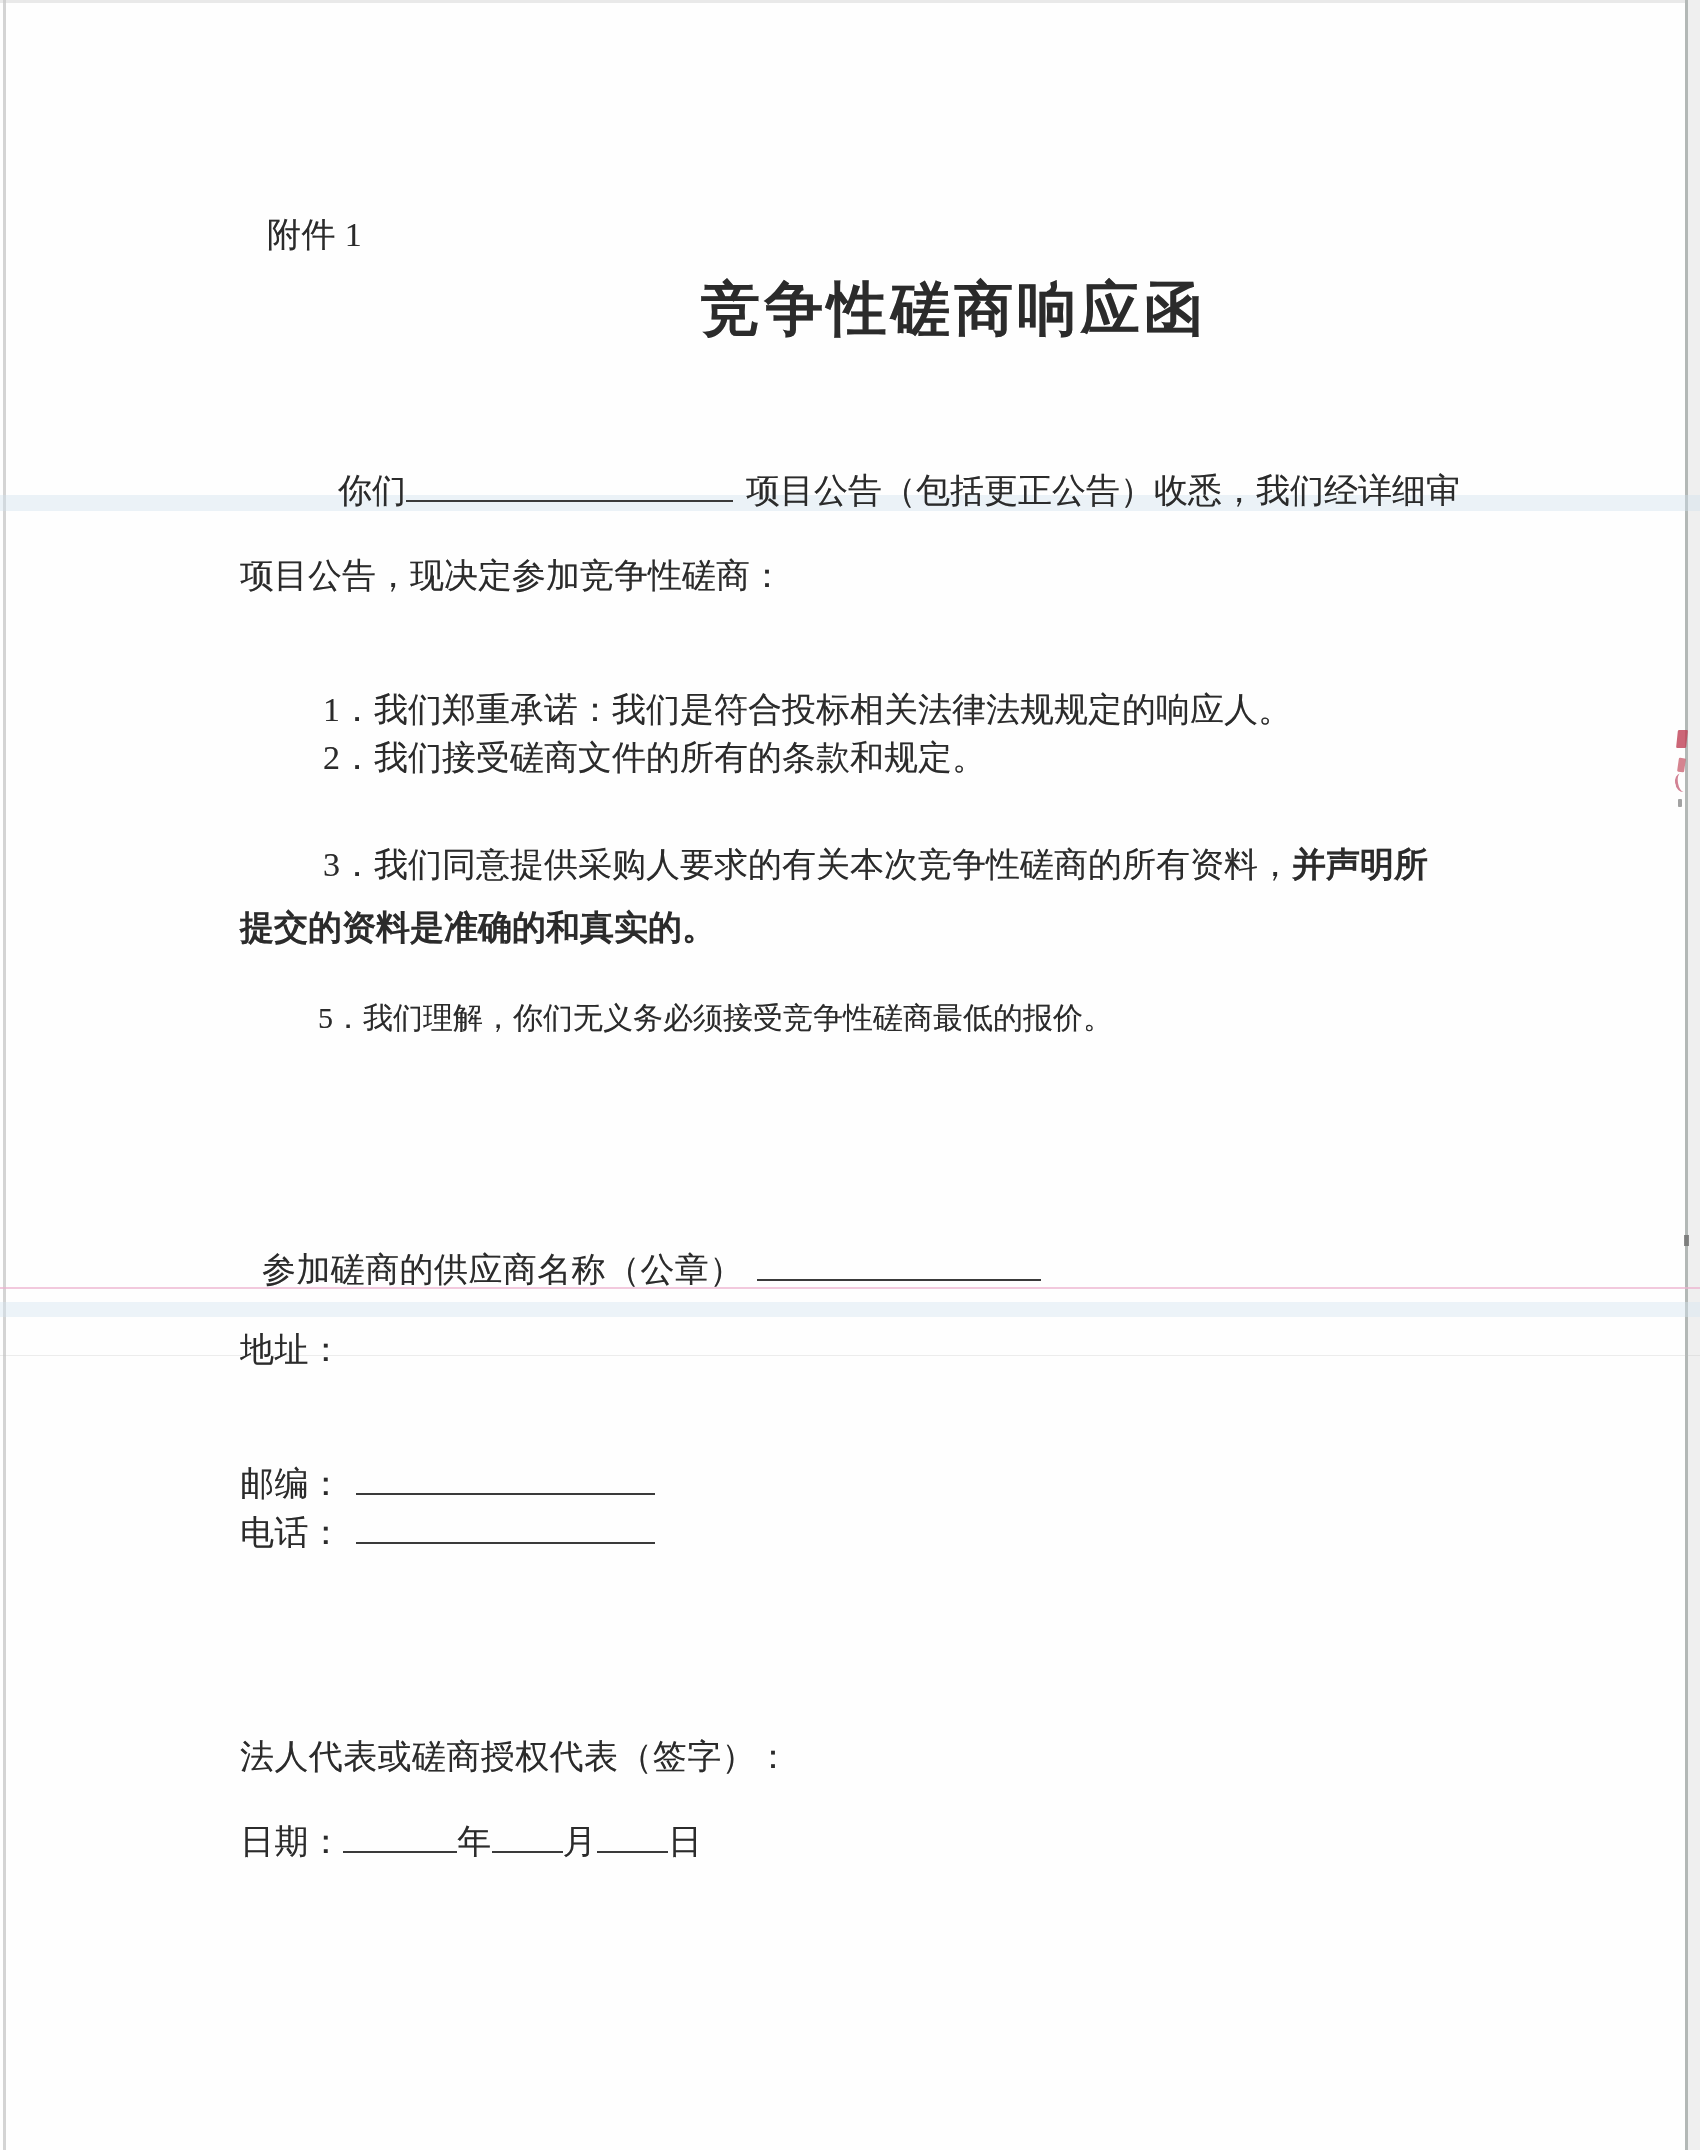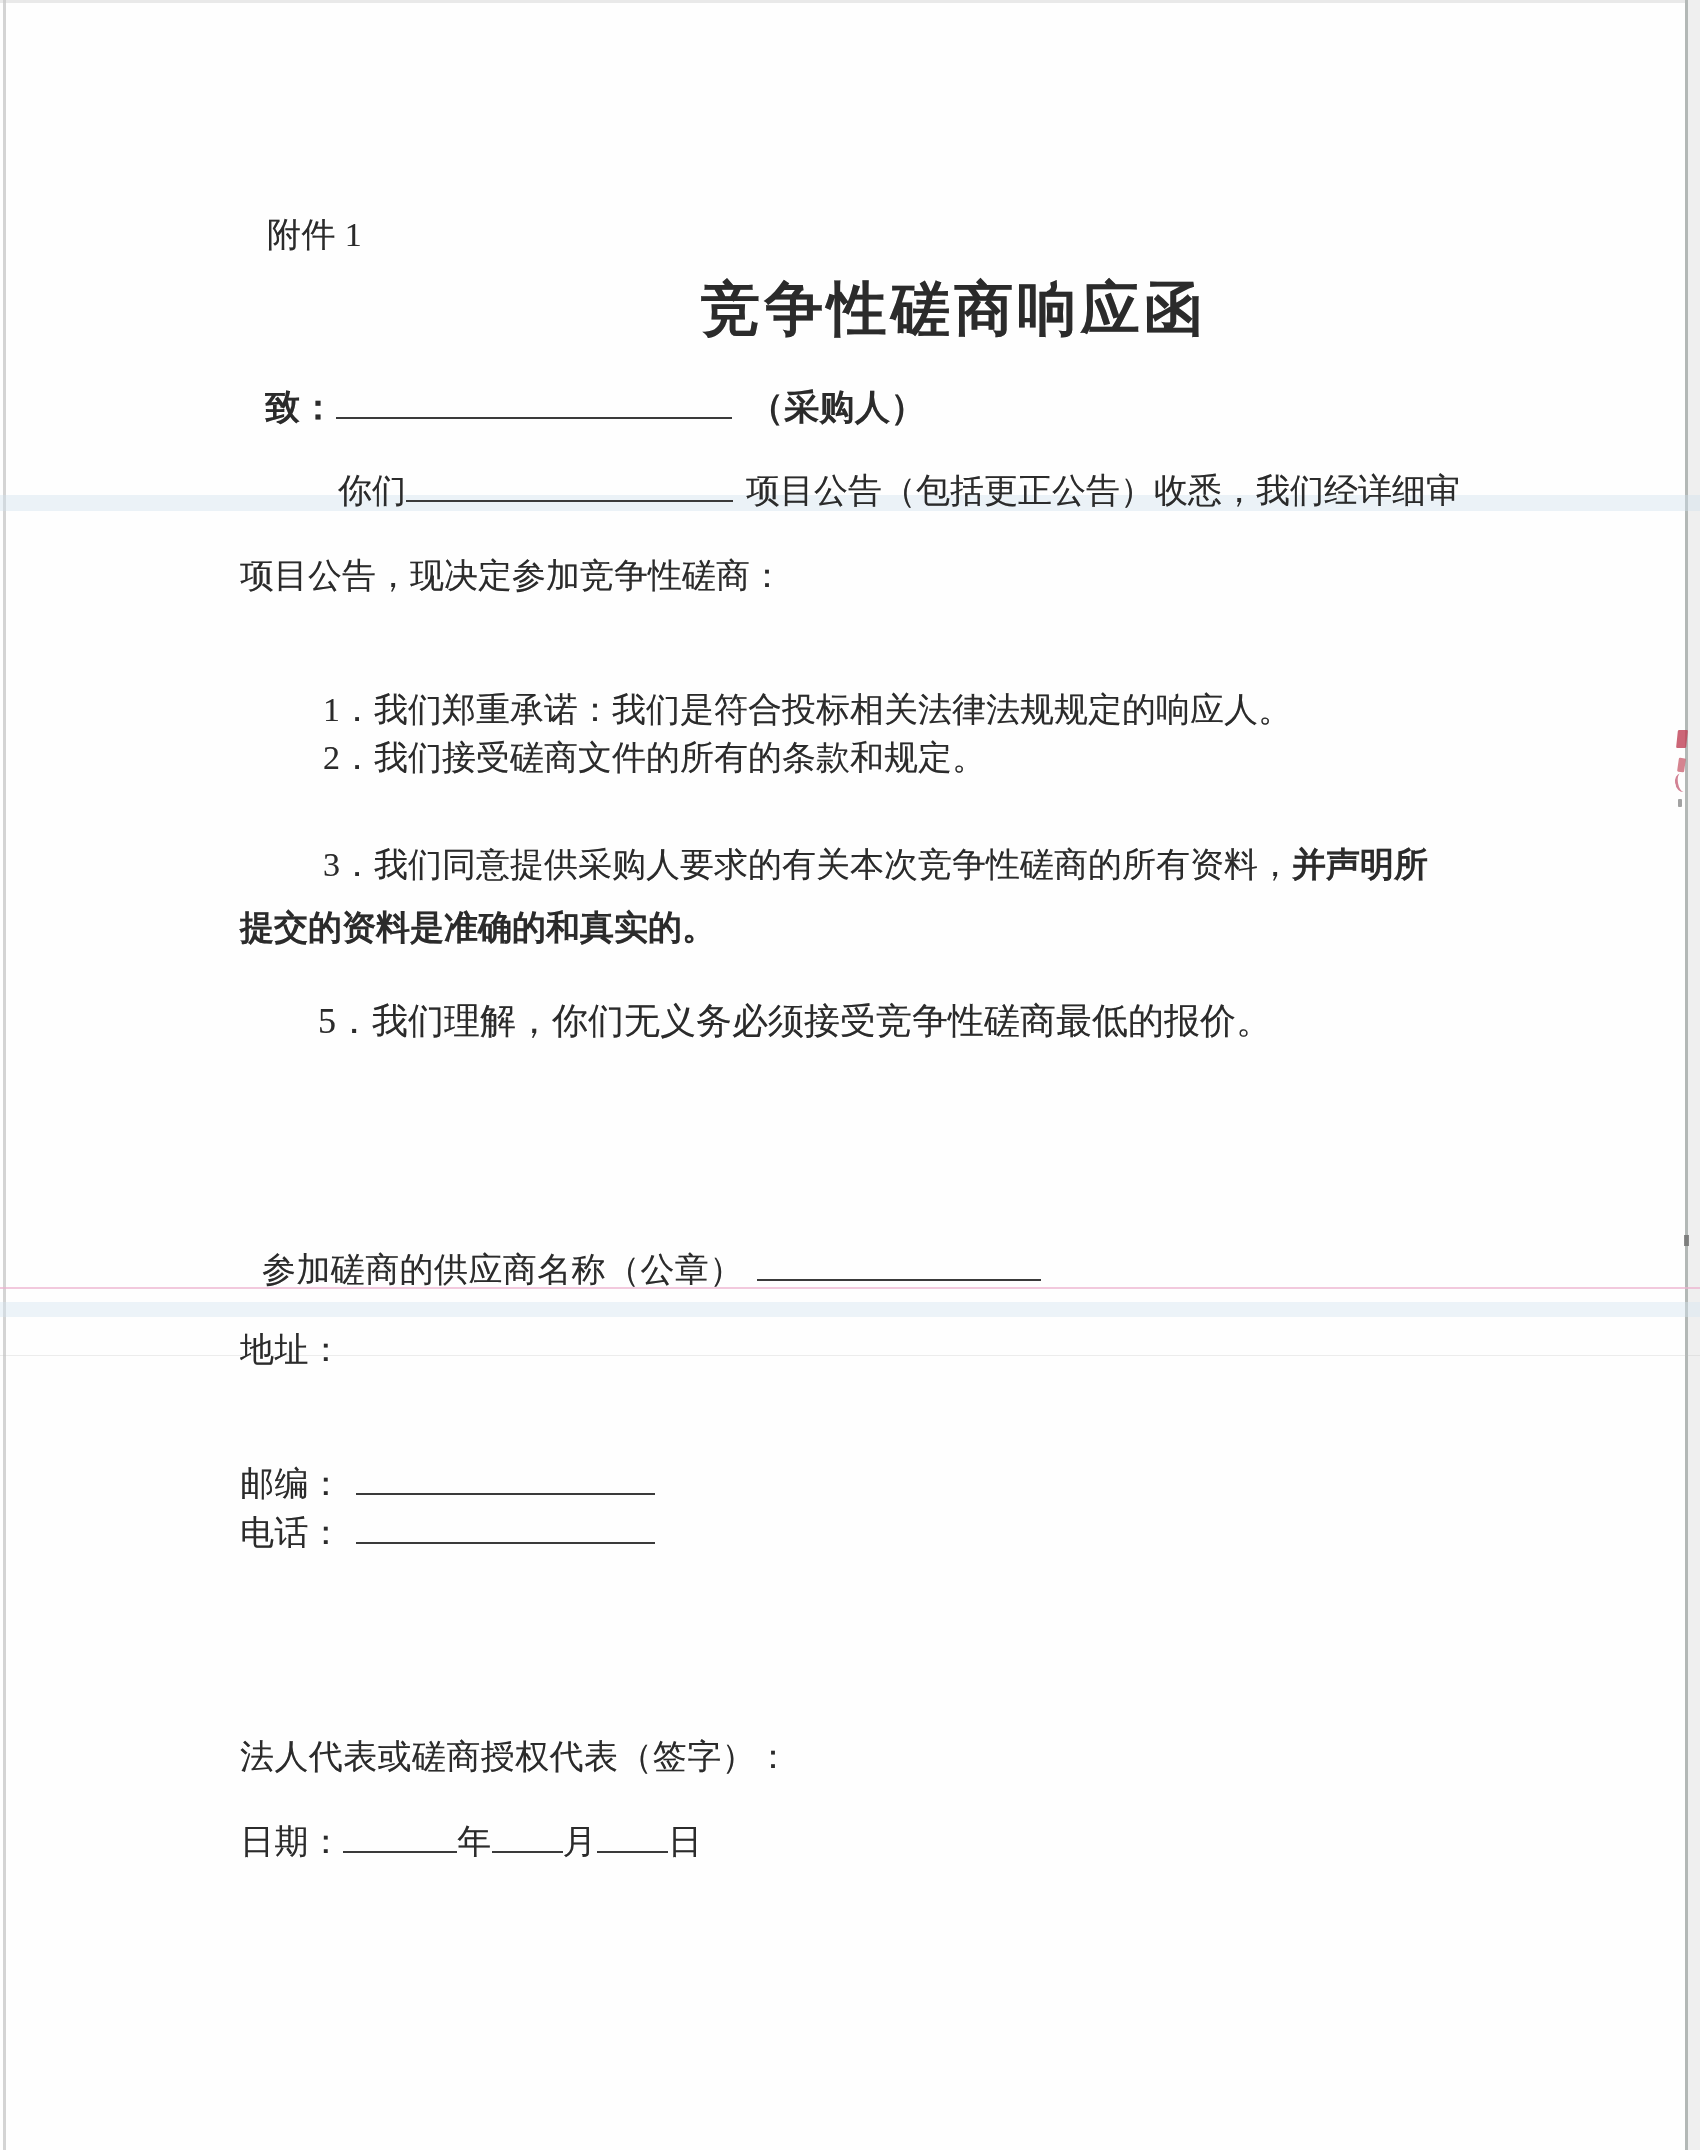--- a/index.html
+++ b/index.html
@@ -49,41 +49,38 @@
   <div class="red-mark-1"></div>
   <div class="red-mark-2"></div>
   <div class="red-mark-3"></div>
   <div class="gray-dot-1"></div>
   <div class="gray-dash-edge"></div>
 
   <div class="txt" style="left:267px;top:215px;">附件 1</div>
 
   <div class="txt b" style="left:701px;top:277px;font-size:59px;letter-spacing:4.3px;line-height:1.1;">竞争性磋商响应函</div>
 
-  <div class="txt" style="left:265px;top:387px;font-size:35px;">
-    <span class="b">致：</span><span class="blank" style="width:396px;margin-right:17px;"></span><span class="b">（采购人）</span>
-  </div>
 
   <div class="txt" style="left:338px;top:471px;font-size:34px;letter-spacing:0;">
     <span>你们</span><span class="blank" style="width:327px;margin-right:13px;"></span><span>项目公告（包括更正公告）收悉，我们经详细审</span>
   </div>
 
   <div class="txt" style="left:240px;top:556px;font-size:34px;letter-spacing:0;">项目公告，现决定参加竞争性磋商：</div>
 
   <div class="txt" style="left:323px;top:678px;font-size:34px;letter-spacing:0;margin-top:12px;">1．我们郑重承诺：我们是符合投标相关法律法规规定的响应人。</div>
 
   <div class="txt" style="left:323px;top:738px;font-size:34px;letter-spacing:0;">2．我们接受磋商文件的所有的条款和规定。</div>
 
   <div class="txt" style="left:323px;top:825px;font-size:34px;letter-spacing:0;margin-top:20px;">
     <span>3．我们同意提供采购人要求的有关本次竞争性磋商的所有资料，</span><span class="b">并声明所</span>
   </div>
 
   <div class="txt b" style="left:240px;top:908px;font-size:34px;letter-spacing:0;">提交的资料是准确的和真实的。</div>
 
-  <div class="txt" style="left:318px;top:1000px;font-size:36px;letter-spacing:0;text-align:right;">5．我们理解，你们无义务必须接受竞争性磋商最低的报价。</div>
+  <div class="txt" style="left:318px;top:1000px;font-size:30px;letter-spacing:0;text-align:right;">5．我们理解，你们无义务必须接受竞争性磋商最低的报价。</div>
 
 
   <div class="txt" style="left:262px;top:1250px;">
     <span>参加磋商的供应商名称（公章）</span><span class="blank" style="width:284px;margin-left:13px;"></span>
   </div>
 
   <div class="txt" style="left:240px;top:1330px;">
     <span>地址：</span>
   </div>
 

